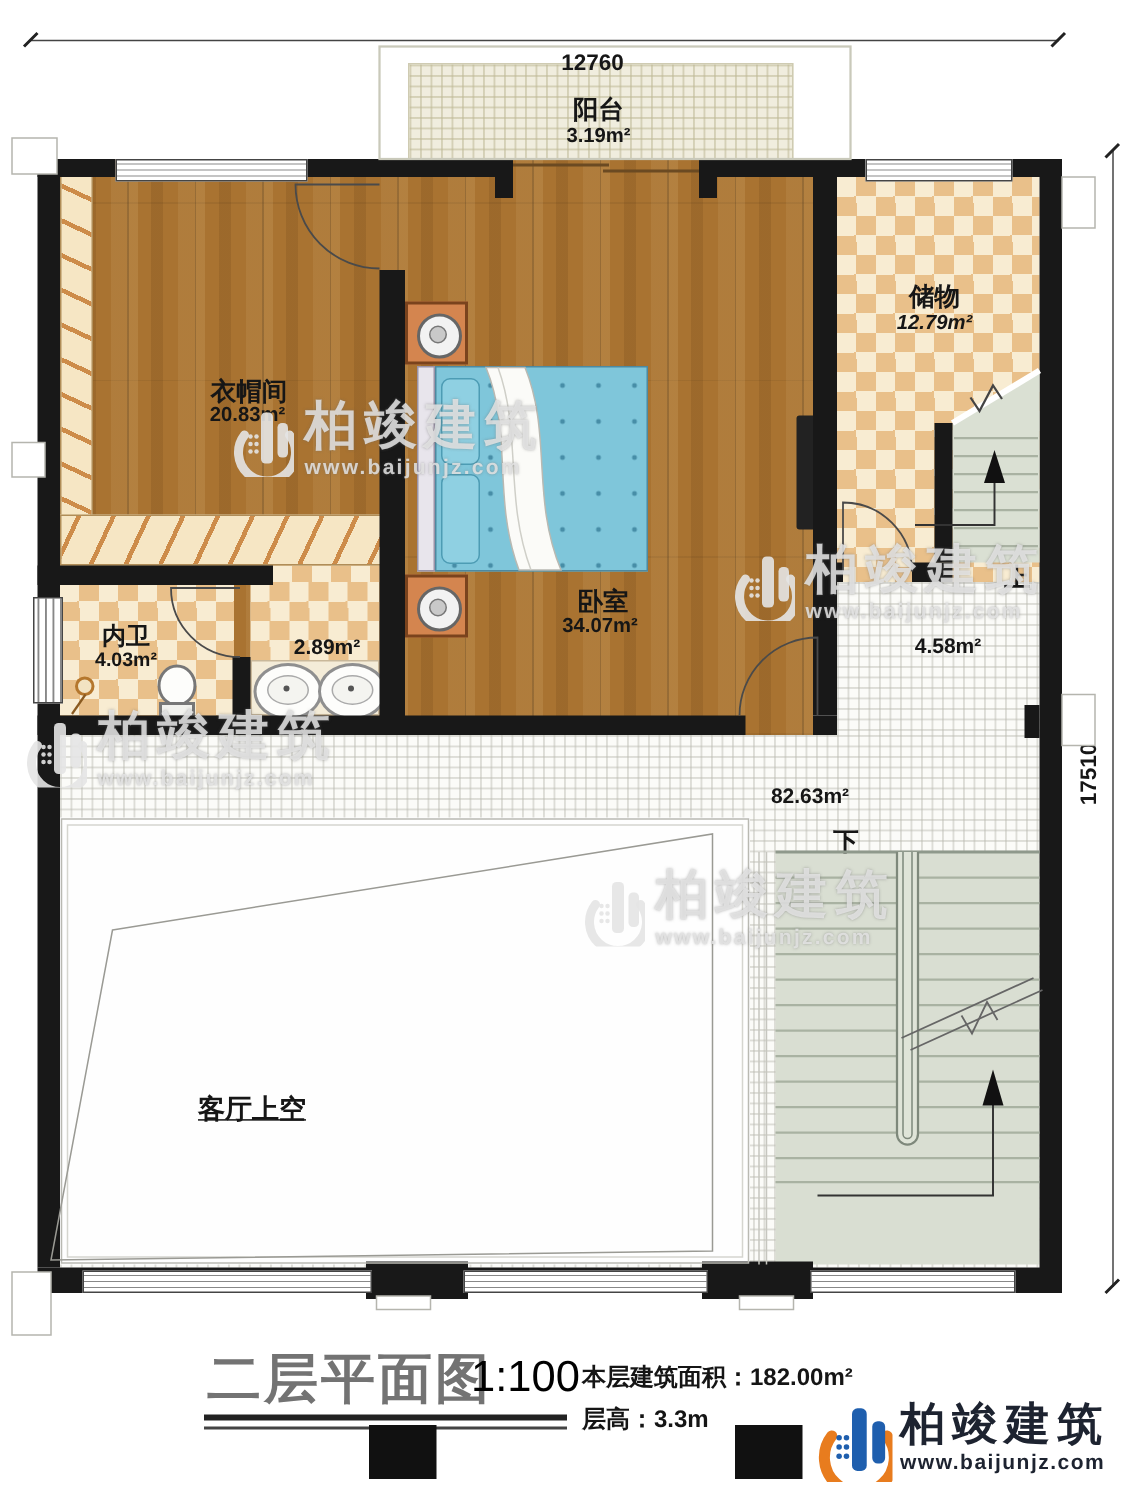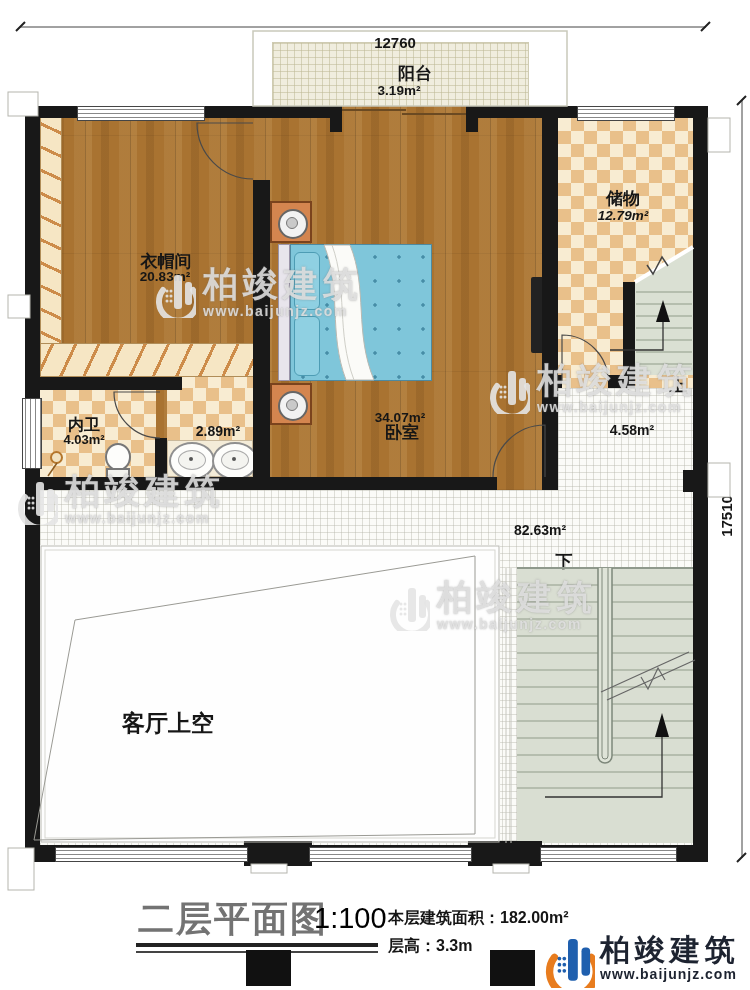--- a/index.html
+++ b/index.html
@@ -191,36 +191,36 @@
       <rect x="708" y="118" width="22" height="34"></rect>
         <rect x="708" y="463" width="22" height="34"></rect>
       <rect x="8" y="848" width="26" height="42"></rect>
         <rect x="251" y="864" width="36" height="9"></rect>
       <rect x="493" y="864" width="36" height="9"></rect>
     </g>
   </svg>
 
   <div class="lbl" style="left:395px;top:43px;font-size:15px;">12760</div>
   <div class="lbl" style="left:727px;top:516px;font-size:15px;transform:translate(-50%,-50%) rotate(-90deg);">17510</div>
-  <div class="lbl" style="left:399px;top:74px;font-size:17px;margin-left:16px;">阳台</div>
+  <div class="lbl" style="left:399px;top:74px;font-size:17px;">阳台</div>
   <div class="lbl" style="left:399px;top:91px;font-size:13.5px;">3.19m²</div>
   <div class="lbl" style="left:166px;top:262px;font-size:17px;">衣帽间</div>
   <div class="lbl" style="left:165px;top:277px;font-size:13.5px;">20.83m²</div>
-  <div class="lbl" style="left:402px;top:402px;font-size:17px;margin-top:31px;">卧室</div>
+  <div class="lbl" style="left:402px;top:402px;font-size:17px;">卧室</div>
   <div class="lbl" style="left:400px;top:418px;font-size:13.5px;">34.07m²</div>
   <div class="lbl" style="left:623px;top:199px;font-size:17px;">储物</div>
   <div class="lbl" style="left:623px;top:216px;font-size:13.5px;font-style:italic;">12.79m²</div>
   <div class="lbl" style="left:84px;top:425px;font-size:16px;">内卫</div>
   <div class="lbl" style="left:84px;top:440px;font-size:13px;">4.03m²</div>
   <div class="lbl" style="left:218px;top:432px;font-size:14px;">2.89m²</div>
   <div class="lbl" style="left:632px;top:421px;font-size:14px;margin-top:10px;">4.58m²</div>
   <div class="lbl" style="left:540px;top:531px;font-size:14px;">82.63m²</div>
   <div class="lbl" style="left:678px;top:386px;font-size:17px;">上</div>
   <div class="lbl" style="left:564px;top:562px;font-size:17px;">下</div>
-  <div class="lbl" style="left:168px;top:724px;font-size:23px;">客厅上空</div>
+  <div class="lbl" style="left:168px;top:740px;font-size:18px;text-decoration:underline;">客厅上空</div>
 
   <div class="wm" style="left:152px;top:266px;">
     <svg width="44" height="52" viewBox="0 0 44 38">
         <use href="#bjmark"></use>
       </svg>
     <div class="wtxt">
         <span class="t1">柏竣建筑</span>
     <span class="t2">www.baijunjz.com</span>
       </div>
   </div>

